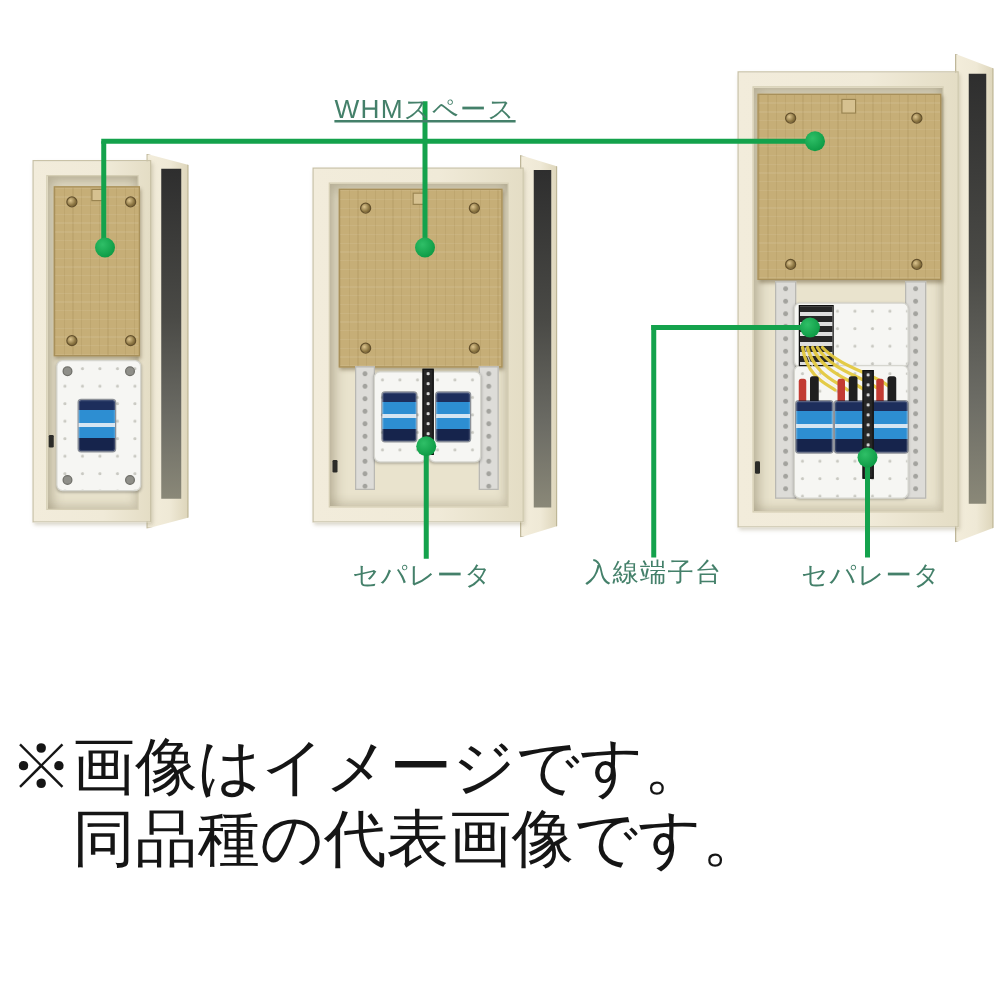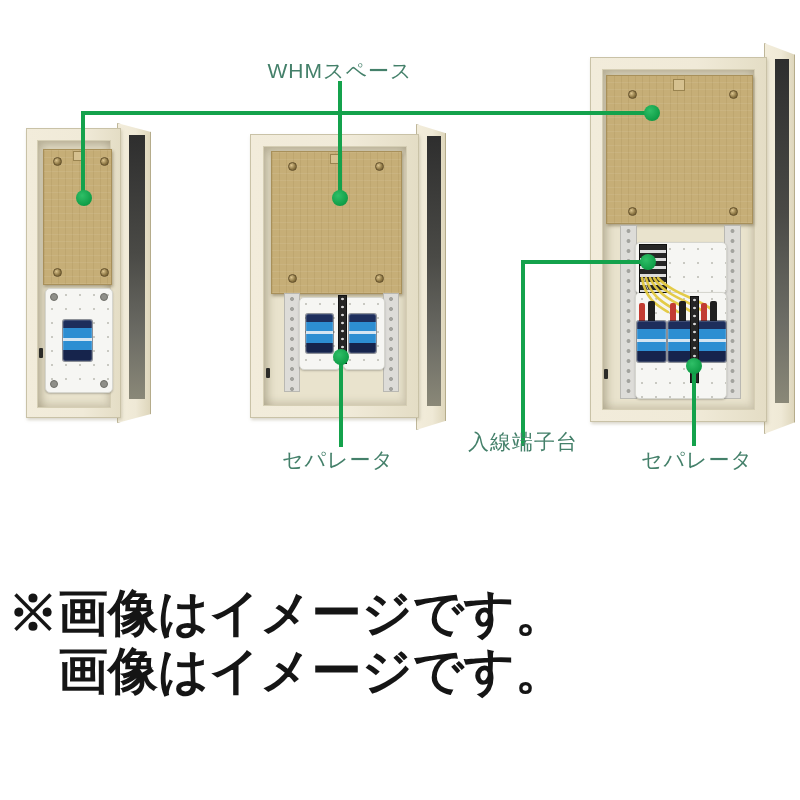--- a/index.html
+++ b/index.html
@@ -82,21 +82,21 @@
   .gdot{
     width:16px;height:16px;border-radius:50%;
     background:radial-gradient(circle at 38% 35%, #2fbf67 0%, #0f9d47 70%, #0a8a3d 100%);
   }
   .glabel{
     color:#44806a;font-size:21px;font-weight:500;letter-spacing:1px;
     text-align:center;white-space:nowrap;
   }
   
   .disclaimer{
-    color:#151515;font-size:50px;line-height:58px;font-weight:700;
+    color:#151515;font-size:50px;line-height:58px;font-weight:400;
     letter-spacing:0px;white-space:nowrap;
   }
   .disclaimer .indent{padding-left:50px;}
 </style>
 </head>
 <body>
 
 <div id="canvas">
 
   <div class="abs door" style="left:117px;top:123px;width:34px;height:300px;">
@@ -191,23 +191,23 @@
   <div class="abs gline" style="left:692px;top:364px;width:4px;height:82px;"></div>
   <div class="abs gline" style="left:339px;top:355px;width:4px;height:92px;"></div>
 
   <div class="abs gdot" style="left:76px;top:190px;"></div>
   <div class="abs gdot" style="left:332px;top:190px;"></div>
   <div class="abs gdot" style="left:644px;top:105px;"></div>
   <div class="abs gdot" style="left:640px;top:254px;"></div>
   <div class="abs gdot" style="left:333px;top:349px;"></div>
   <div class="abs gdot" style="left:686px;top:358px;"></div>
 
-  <div class="abs glabel" style="left:245px;top:57px;width:190px;">WHMスペース</div>
+  <div class="abs glabel" style="left:245px;top:73px;width:190px;text-decoration:underline;">WHMスペース</div>
   <div class="abs glabel" style="left:253px;top:446px;width:170px;">セパレータ</div>
-  <div class="abs glabel" style="left:438px;top:428px;width:170px;">入線端子台</div>
+  <div class="abs glabel" style="left:438px;top:444px;width:170px;">入線端子台</div>
   <div class="abs glabel" style="left:612px;top:446px;width:170px;">セパレータ</div>
 
   <div class="abs disclaimer" style="left:8px;top:584px;width:790px;">
     <div>※画像はイメージです。</div>
-    <div class="indent">画像はイメージです。</div>
+    <div class="indent">同品種の代表画像です。</div>
   </div>
 
 </div>
 
 </body></html>

